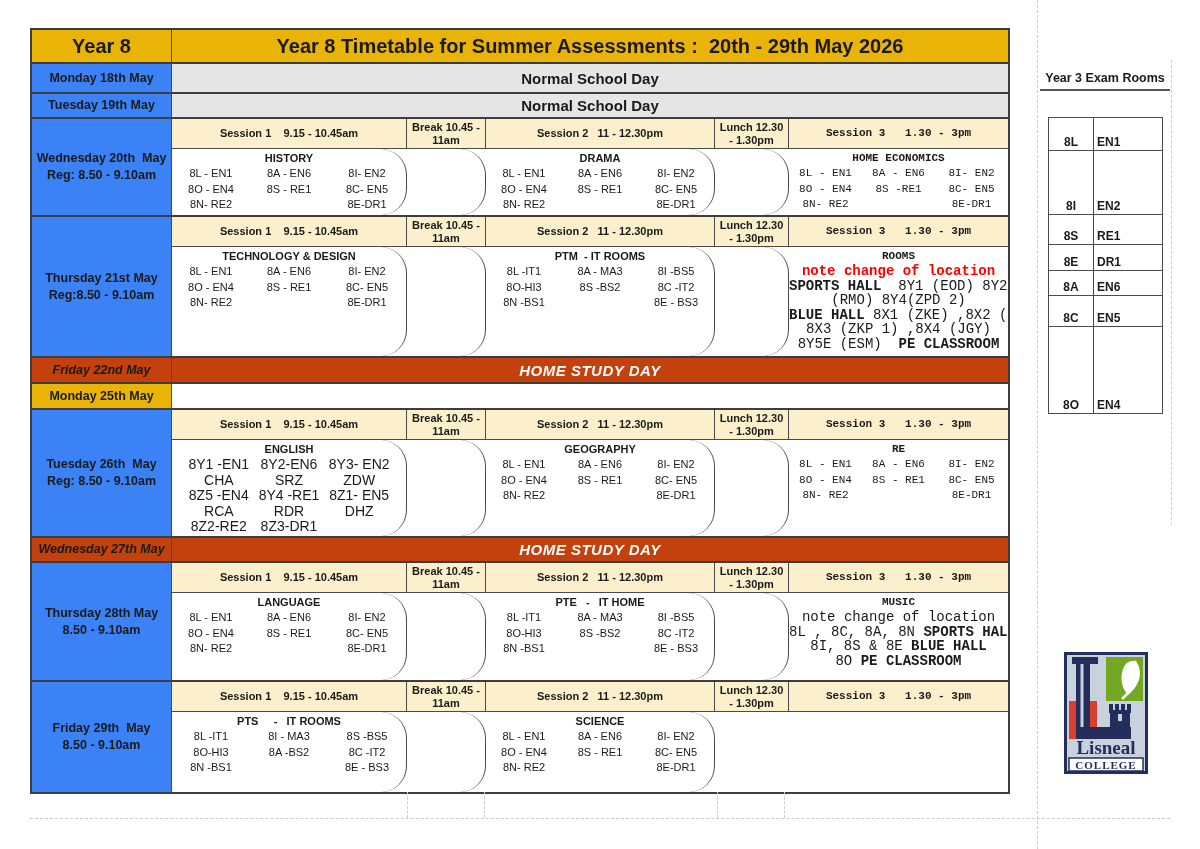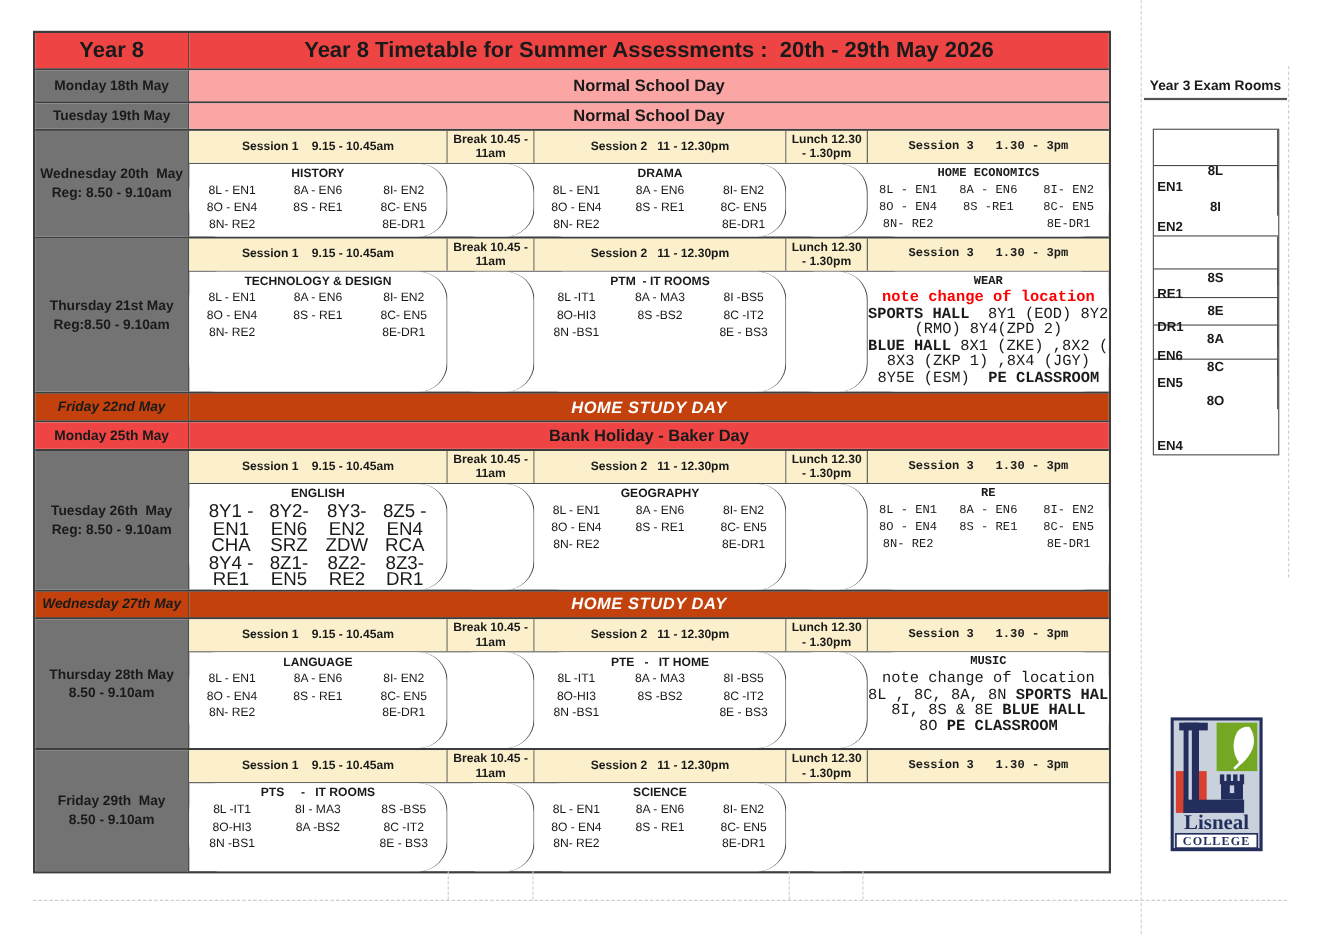--- a/index.html
+++ b/index.html
@@ -10,47 +10,47 @@
   }
   
   .tbl { position:absolute; left:30px; top:28px; width:980px; border:2px solid #3d3d3d; background:#fff; }
   .row { display:flex; border-bottom:2px solid #3d3d3d; }
   .tbl > .row:last-child { border-bottom:none; }
   .h34{height:34px} .h30{height:30px} .h25{height:25px} .h26{height:26px}
   .hb-wed20{height:98px} .hb-thu21{height:141px} .hb-tue26{height:128px} .hb-thu28{height:119px} .hb-fri29{height:110px}
   .daycol { flex:0 0 140px; border-right:1.5px solid #4a4a4a; display:flex; flex-direction:column;
             align-items:center; justify-content:center; text-align:center; }
   .fill { flex:1; display:flex; align-items:center; justify-content:center; min-width:0; }
-  .pink{background:#ef4444;} .cream{background:#737373;} .blue{background:#c2410c;font-style:italic;} .whitebg{background:#fca5a5;}
+  .pink{background:#eab308;} .cream{background:#3b82f6;} .blue{background:#c2410c;font-style:italic;} .whitebg{background:#e5e5e5;}
   .year  { font-size:20px; font-weight:bold; }
   .title { font-size:20px; font-weight:bold; white-space:pre; }
   .simple-label { font-size:15px; font-weight:bold; }
   .hsd { color:#ffffff; font-size:15px; font-weight:bold; letter-spacing:.5px; }
   .dayname { font-size:12.5px; font-weight:bold; line-height:17px; white-space:pre; }
   .body { flex:1; display:flex; flex-direction:column; min-width:0; }
   .shr { display:flex; height:30px; border-bottom:1.5px solid #4a4a4a; }
   .scr { display:flex; flex:1; min-height:0; }
   .cs1{flex:0 0 235px;} .cbr{flex:0 0 79px;} .cs2{flex:0 0 229px;} .clu{flex:0 0 74px;} .cs3{flex:1;font-family:Liberation Mono, monospace;}
   .sh { border-right:1.5px solid #4a4a4a; background:#fbf0cb; display:flex; align-items:center; justify-content:center;
         text-align:center; font-weight:bold; font-size:11px; line-height:13px; padding:0 2px; }
   .sh.pre { white-space:pre; }
   .shr > .sh:last-child, .scr > .sc:last-child { border-right:none; }
   .sc { border-right:1.5px solid #4a4a4a; background:#fff; padding-top:2px; overflow:hidden;border-radius:26px; }
   .subject { text-align:center; font-weight:bold; font-size:11px; line-height:15px; white-space:pre; }
   .g3 { display:grid; grid-template-columns:1fr 1fr 1fr; font-size:11px; line-height:15.5px; text-align:center; }
-  .g2 { display:grid; grid-template-columns:1fr 1fr 1fr 1fr; font-size:17px; line-height:15.5px; text-align:center; width:90%; margin:0 auto; }
+  .g2 { display:grid; grid-template-columns:1fr 1fr 1fr; font-size:14px; line-height:15.5px; text-align:center; width:90%; margin:0 auto; }
   .gc { text-align:center; font-size:11px; line-height:15.5px; }
   .mline { text-align:center; font-size:14px; line-height:14.5px; white-space:pre; }
   .b { font-weight:bold; }
   .rednote { color:#ff0000; font-weight:bold; }
   
   .examtitle { position:absolute; left:1040px; top:71px; width:130px; text-align:center; font-weight:bold;
                font-size:12.5px; padding-bottom:4px; border-bottom:2px solid #555; white-space:pre; }
   .exam { position:absolute; left:1048px; top:117px; width:115px; border:1.5px solid #4a4a4a; background:#fff; }
-  .erow { display:flex; border-bottom:1.5px solid #4a4a4a;flex-direction:column; }
+  .erow { display:flex; border-bottom:1.5px solid #4a4a4a; }
   .exam > .erow:last-child { border-bottom:none; }
   .ec1 { flex:0 0 45px; border-right:1.5px solid #4a4a4a; display:flex; align-items:flex-end; justify-content:center;
          font-weight:bold; font-size:12px; padding-bottom:1px; }
   .ec2 { flex:1; display:flex; align-items:flex-end; font-weight:bold; font-size:12px; padding:0 0 1px 3px; }
   .er1{height:33px}.er2{height:64px}.er3{height:30px}.er4{height:113px}.er5{height:26px}.er6{height:25px}.er7{height:31px}.er8{height:86px}
   
   .logo { position:absolute; left:1064px; top:652px; width:84px; height:122px; }
   
   .vdash { position:absolute; width:0; border-left:1px dashed #cdcdcd; }
   .hdash { position:absolute; height:0; border-top:1px dashed #cdcdcd; }
@@ -177,40 +177,39 @@
               <span>8O-HI3</span>
                 <span>8S -BS2</span>
                 <span>8C -IT2</span>
               <span>8N -BS1</span>
                 <span></span>
                 <span>8E - BS3</span>
             </div>
           </div>
           <div class="sc clu"></div>
           <div class="sc cs3">
-            <div class="subject">WEAR</div>
+            <div class="subject">ROOMS</div>
             <div class="mline rednote">note change of location</div>
             <div class="mline"><span class="b">SPORTS HALL</span><span>  8Y1 (EOD) 8Y2 (ZKP 2), 8Y3</span></div>
             <div class="mline">(RMO) 8Y4(ZPD 2)</div>
             <div class="mline"><span class="b">BLUE HALL</span><span> 8X1 (ZKE) ,8X2 (ZPD 1),</span></div>
             <div class="mline">8X3 (ZKP 1) ,8X4 (JGY)</div>
             <div class="mline"><span>8Y5E (ESM)  </span><span class="b">PE CLASSROOM</span></div>
           </div>
         </div>
       </div>
     </div>
 
     <div class="row h26">
       <div class="daycol blue dayname">Friday 22nd May</div>
       <div class="fill blue hsd">HOME STUDY DAY</div>
     </div>
 
     <div class="row h26">
       <div class="daycol pink dayname">Monday 25th May</div>
-      <div class="fill pink simple-label">Bank Holiday - Baker Day</div>
     </div>
 
     <div class="row hb-tue26">
       <div class="daycol cream">
         <div class="dayname">Tuesday 26th  May</div>
         <div class="dayname">Reg: 8.50 - 9.10am</div>
       </div>
       <div class="body">
         <div class="shr">
           <div class="sh cs1 pre">Session 1    9.15 - 10.45am</div>

